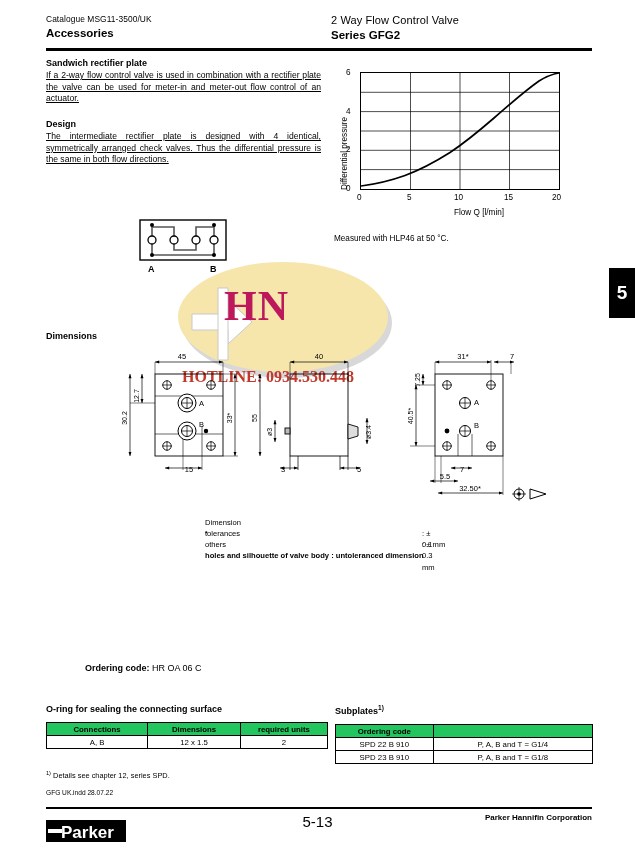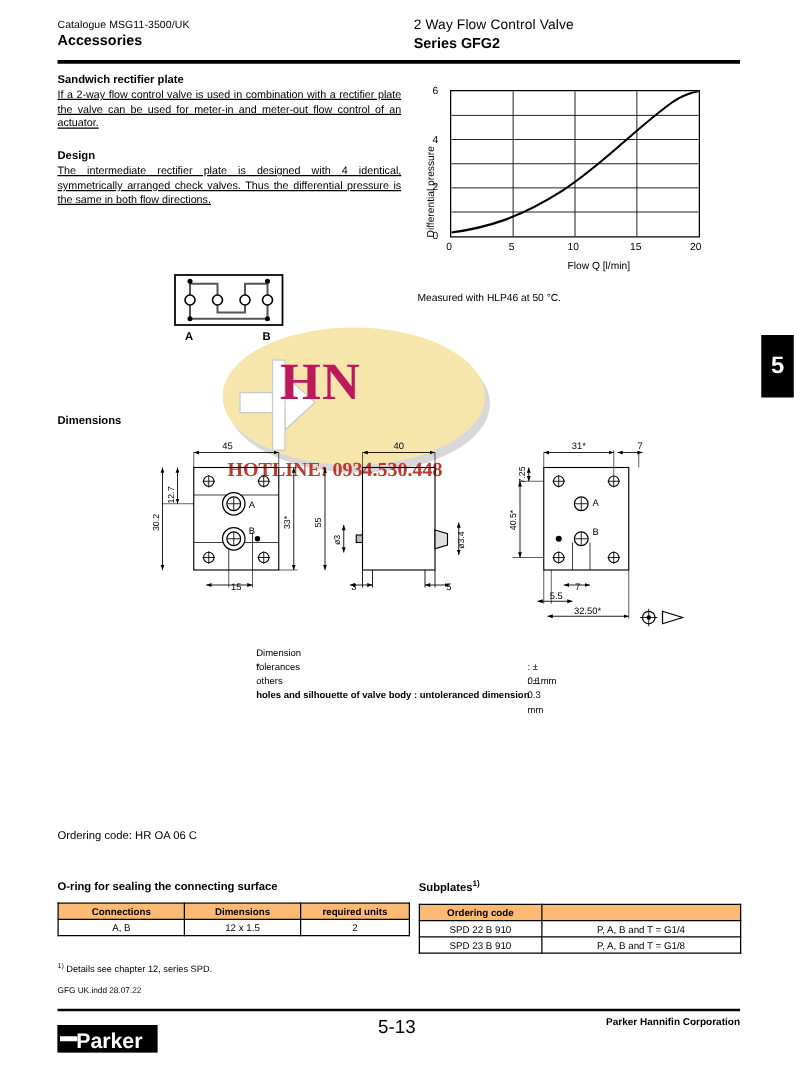--- a/index.html
+++ b/index.html
@@ -48,29 +48,29 @@
 
   
   .tol{position:absolute;left:205px;top:517px;font-size:7.6px;line-height:1.5;}
   .tol .row{position:relative;height:11px;}
   .tol .lbl{position:absolute;left:0;}
   .tol .val{position:absolute;left:217px;}
   .tol .wide{position:absolute;left:0;white-space:nowrap;font-weight:bold;}
 
   
   .ordering{position:absolute;left:46px;top:663px;font-size:9px;}
-  .ordering b{font-weight:normal;}
+  .ordering b{font-weight:bold;margin-left:39px;}
 
   .tblsec-l{position:absolute;left:46px;top:704px;width:282px;}
   .tblsec-r{position:absolute;left:335px;top:704px;width:258px;}
   .tbl-h{font-size:9px;font-weight:bold;margin-bottom:8px;}
   .tbl-h sup{font-size:6.5px;}
   table{border-collapse:collapse;font-size:7.8px;width:100%;}
   th,td{border:1px solid #000;text-align:center;padding:1.5px 2px;}
-  th{background:#fdba74;font-weight:bold;}
+  th{background:#22c55e;font-weight:bold;}
   td{background:#fff;}
 
   .fn{position:absolute;left:46px;top:770px;font-size:7.4px;}
   .fn sup{font-size:5.6px;}
   .indd{position:absolute;left:46px;top:789px;font-size:6.6px;}
   .foot-rule{position:absolute;left:46px;top:807px;width:546px;height:2.4px;background:#000;}
   .pageno{position:absolute;left:0;top:813px;width:635px;text-align:center;font-size:15px;}
   .corp{position:absolute;right:43px;top:813px;font-size:8px;font-weight:bold;}
 
   

